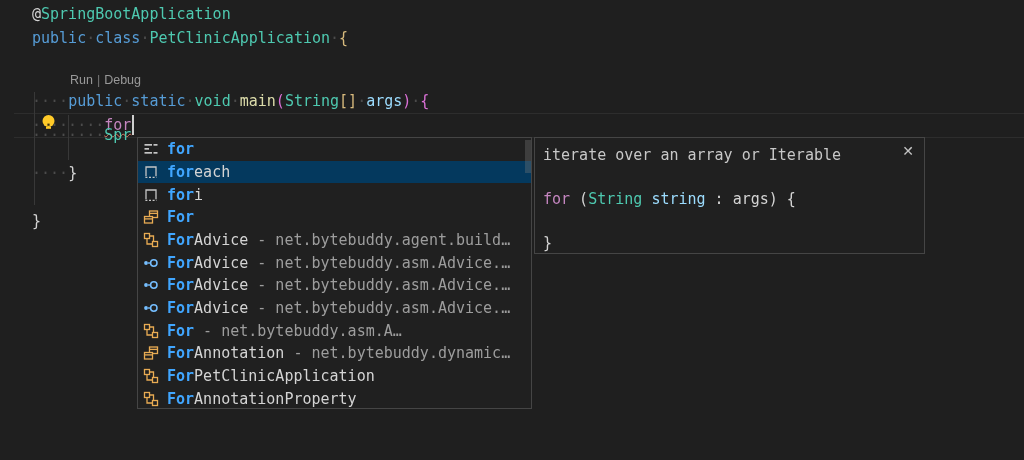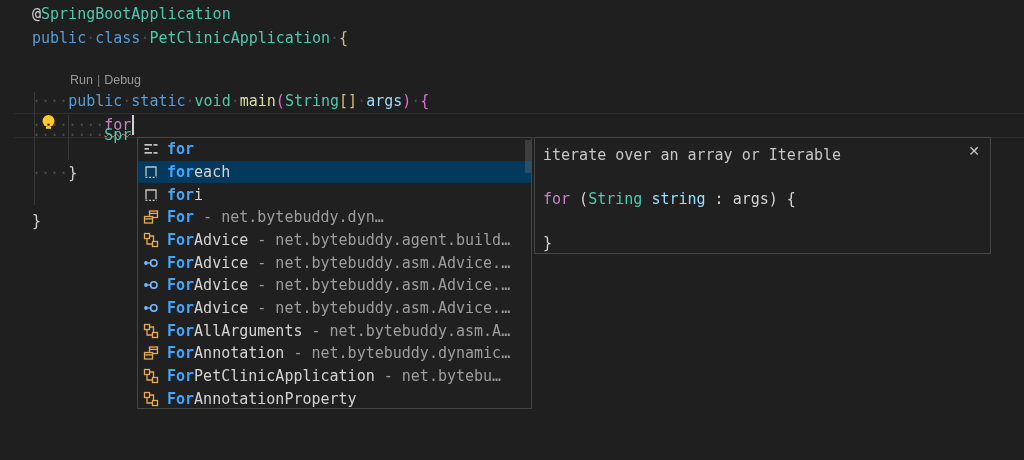--- a/index.html
+++ b/index.html
@@ -29,21 +29,21 @@
            border:1px solid #454545;box-sizing:border-box;overflow:hidden;}
   .srow{position:relative;display:flex;align-items:center;height:22.66px;padding-left:5px;
         font-size:15px;white-space:pre;cursor:pointer;}
   .srow.sel{background:#04395E;}
   .srow .sicon{width:16px;height:16px;flex:0 0 16px;margin-right:8px;display:inline-block;}
   .srow .match{color:#40A6FF;font-weight:bold;}
   .srow .rest{color:#d4d4d4;text-align:right;}
   .srow .detail{color:#9d9d9d;}
   #sthumb{position:absolute;right:0;top:2px;width:6px;height:33px;background:rgba(121,121,121,0.35);}
   
-  #docpopup{position:absolute;left:520px;top:137px;width:457px;height:117px;background:#202020;
+  #docpopup{position:absolute;left:520px;top:137px;width:391px;height:117px;background:#202020;
             border:1px solid #454545;box-sizing:border-box;}
   #doclines{position:absolute;left:8px;top:6px;right:26px;}
   #doclines .dl{height:22px;line-height:22px;font-size:15px;white-space:pre;}
   #doc-close{position:absolute;right:10px;top:5px;font-size:14px;color:#c5c5c5;cursor:pointer;
              font-family:"Liberation Sans",sans-serif;}
 </style>
 </head>
 <body>
 
 <div id="stage">
@@ -95,21 +95,21 @@
             </svg></span><span class="match">for</span><span class="rest">each</span><span class="detail"></span></div>
         <div class="srow"><span class="sicon"><svg width="16" height="16" viewBox="0 0 16 16">
      <path d="M3 12.2 V3 h10 v9.2" fill="none" stroke="#C5C5C5" stroke-width="1.3"></path>
      <line x1="2.4" y1="13.3" x2="13.6" y2="13.3" stroke="#C5C5C5" stroke-width="1.3" stroke-dasharray="2 1.6"></line>
             </svg></span><span class="match">for</span><span class="rest">i</span><span class="detail"></span></div>
         <div class="srow"><span class="sicon"><svg width="16" height="16" viewBox="0 0 16 16">
      <rect x="6.5" y="2" width="8" height="6.5" fill="none" stroke="#E8AB53" stroke-width="1.3"></rect>
      <line x1="6.5" y1="4.4" x2="14.5" y2="4.4" stroke="#E8AB53" stroke-width="1.3"></line>
      <rect x="1.5" y="7.5" width="8" height="6.5" fill="#202020" stroke="#E8AB53" stroke-width="1.3"></rect>
      <line x1="1.5" y1="9.9" x2="9.5" y2="9.9" stroke="#E8AB53" stroke-width="1.3"></line>
-            </svg></span><span class="match">For</span><span class="detail"> - net.bytebuddy.dyn…</span></div>
+            </svg></span><span class="match">For</span></div>
         <div class="srow"><span class="sicon"><svg width="16" height="16" viewBox="0 0 16 16">
      <rect x="1.5" y="1.5" width="5" height="5" fill="none" stroke="#E8AB53" stroke-width="1.3"></rect>
      <path d="M4 6.5 V12 h5.5" fill="none" stroke="#E8AB53" stroke-width="1.3"></path>
      <path d="M6.5 4 h4 v5.5" fill="none" stroke="#E8AB53" stroke-width="1.3"></path>
      <rect x="9.5" y="9.5" width="5" height="5" fill="none" stroke="#E8AB53" stroke-width="1.3"></rect>
             </svg></span><span class="match">For</span><span class="rest">Advice</span><span class="detail"> - net.bytebuddy.agent.build…</span></div>
         <div class="srow"><span class="sicon"><svg width="16" height="16" viewBox="0 0 16 16">
      <circle cx="3" cy="8" r="1.9" fill="#75BEFF"></circle>
      <line x1="4.9" y1="8" x2="7.4" y2="8" stroke="#75BEFF" stroke-width="1.4"></line>
      <circle cx="10.8" cy="8" r="3.2" fill="none" stroke="#75BEFF" stroke-width="1.5"></circle>
@@ -122,33 +122,33 @@
         <div class="srow"><span class="sicon"><svg width="16" height="16" viewBox="0 0 16 16">
      <circle cx="3" cy="8" r="1.9" fill="#75BEFF"></circle>
      <line x1="4.9" y1="8" x2="7.4" y2="8" stroke="#75BEFF" stroke-width="1.4"></line>
      <circle cx="10.8" cy="8" r="3.2" fill="none" stroke="#75BEFF" stroke-width="1.5"></circle>
             </svg></span><span class="match">For</span><span class="rest">Advice</span><span class="detail"> - net.bytebuddy.asm.Advice.…</span></div>
         <div class="srow"><span class="sicon"><svg width="16" height="16" viewBox="0 0 16 16">
      <rect x="1.5" y="1.5" width="5" height="5" fill="none" stroke="#E8AB53" stroke-width="1.3"></rect>
      <path d="M4 6.5 V12 h5.5" fill="none" stroke="#E8AB53" stroke-width="1.3"></path>
      <path d="M6.5 4 h4 v5.5" fill="none" stroke="#E8AB53" stroke-width="1.3"></path>
      <rect x="9.5" y="9.5" width="5" height="5" fill="none" stroke="#E8AB53" stroke-width="1.3"></rect>
-            </svg></span><span class="match">For</span><span class="rest">AllArguments</span><span class="detail"> - net.bytebuddy.asm.A…</span></div>
+            </svg></span><span class="match">For</span><span class="detail"> - net.bytebuddy.asm.A…</span></div>
         <div class="srow"><span class="sicon"><svg width="16" height="16" viewBox="0 0 16 16">
      <rect x="6.5" y="2" width="8" height="6.5" fill="none" stroke="#E8AB53" stroke-width="1.3"></rect>
      <line x1="6.5" y1="4.4" x2="14.5" y2="4.4" stroke="#E8AB53" stroke-width="1.3"></line>
      <rect x="1.5" y="7.5" width="8" height="6.5" fill="#202020" stroke="#E8AB53" stroke-width="1.3"></rect>
      <line x1="1.5" y1="9.9" x2="9.5" y2="9.9" stroke="#E8AB53" stroke-width="1.3"></line>
             </svg></span><span class="match">For</span><span class="rest">Annotation</span><span class="detail"> - net.bytebuddy.dynamic…</span></div>
         <div class="srow"><span class="sicon"><svg width="16" height="16" viewBox="0 0 16 16">
      <rect x="1.5" y="1.5" width="5" height="5" fill="none" stroke="#E8AB53" stroke-width="1.3"></rect>
      <path d="M4 6.5 V12 h5.5" fill="none" stroke="#E8AB53" stroke-width="1.3"></path>
      <path d="M6.5 4 h4 v5.5" fill="none" stroke="#E8AB53" stroke-width="1.3"></path>
      <rect x="9.5" y="9.5" width="5" height="5" fill="none" stroke="#E8AB53" stroke-width="1.3"></rect>
-            </svg></span><span class="match">For</span><span class="rest">PetClinicApplication</span><span class="detail"> - net.bytebu…</span></div>
+            </svg></span><span class="match">For</span><span class="rest">PetClinicApplication</span></div>
         <div class="srow"><span class="sicon"><svg width="16" height="16" viewBox="0 0 16 16">
      <rect x="1.5" y="1.5" width="5" height="5" fill="none" stroke="#E8AB53" stroke-width="1.3"></rect>
      <path d="M4 6.5 V12 h5.5" fill="none" stroke="#E8AB53" stroke-width="1.3"></path>
      <path d="M6.5 4 h4 v5.5" fill="none" stroke="#E8AB53" stroke-width="1.3"></path>
      <rect x="9.5" y="9.5" width="5" height="5" fill="none" stroke="#E8AB53" stroke-width="1.3"></rect>
             </svg></span><span class="match">For</span><span class="rest">AnnotationProperty</span></div>
       </div>
     <div id="sthumb"></div>
   </div>
 

